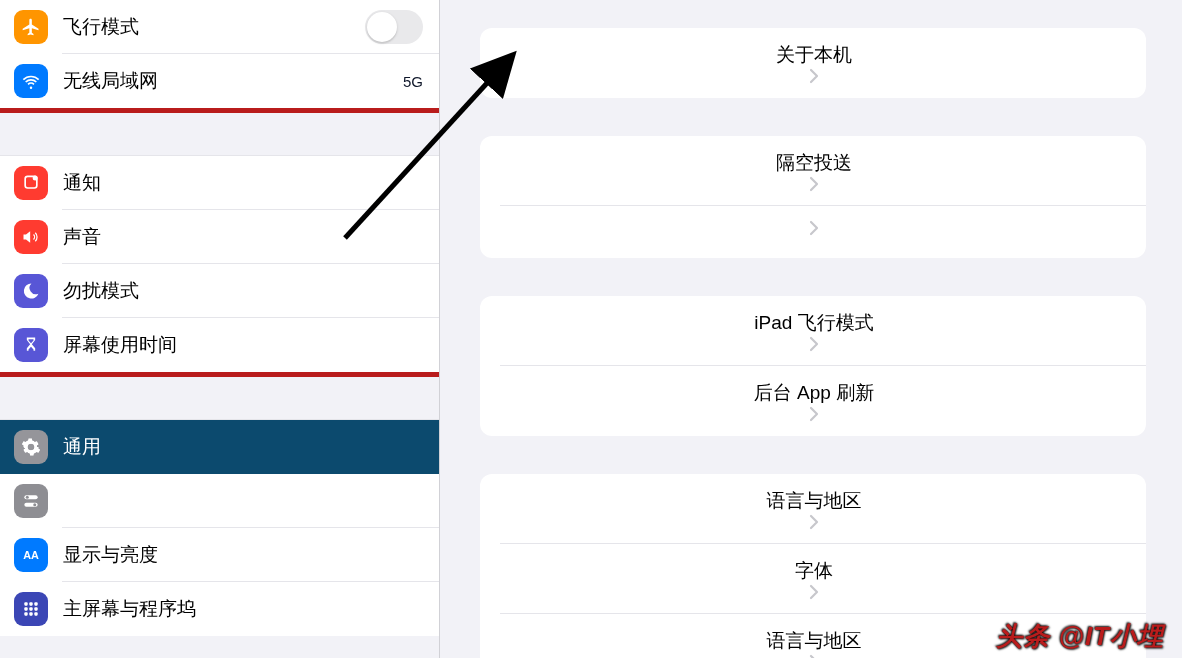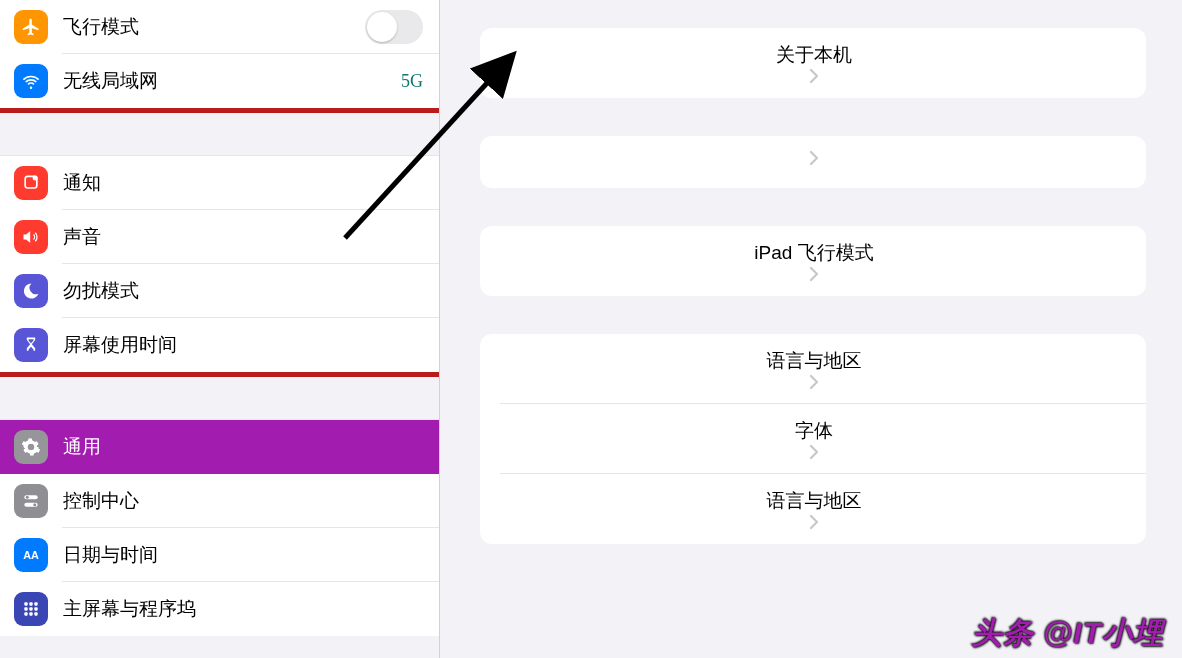--- a/index.html
+++ b/index.html
@@ -41,21 +41,21 @@
   .sidebar-item:not(:last-child)::after {
     content: "";
     position: absolute;
     bottom: 0;
     left: 62px;
     right: 0;
     height: 1px;
     background: #e5e5ea;
   }
   .sidebar-item.selected {
-    background: #a21caf;
+    background: #0c4a6e;
   }
   .sidebar-item.selected::after { display: none; }
   .sidebar-item.selected .sb-label { color: #fff; }
   .sidebar-item.selected .icon-tile { filter: brightness(1.05); }
 
   .icon-tile {
     width: 34px;
     height: 34px;
     border-radius: 9px;
     display: flex;
@@ -64,24 +64,23 @@
     flex-shrink: 0;
     margin-right: 15px;
   }
   .icon-tile svg { width: 20px; height: 20px; }
   .sb-label {
     font-size: 19px;
     color: #000;
     flex: 1;
   }
   .sb-detail {
-    font-size: 18px;
-    color: #0f766e;
+    font-size: 15px;
+    color: #0f172a;
     margin-left: 6px;
-    font-family: Liberation Serif, serif;
   }
   .toggle {
     width: 58px;
     height: 34px;
     border-radius: 17px;
     background: #e9e9eb;
     position: relative;
     flex-shrink: 0;
   }
   .toggle::after {
@@ -143,24 +142,24 @@
     width: 200px;
     height: 200px;
     pointer-events: none;
   }
 
   
   .watermark {
     position: absolute;
     right: 18px;
     bottom: 4px;
-    font-size: 30px;
+    font-size: 26px;
     font-weight: 600;
     font-style: italic;
-    color: #a21caf;
+    color: #b91c1c;
     text-shadow: 0 0 2px rgba(0,0,0,0.9), 1px 1px 2px rgba(0,0,0,0.8), -1px -1px 2px rgba(0,0,0,0.8);
     letter-spacing: 1px;
   }
 </style>
 </head>
 <body>
 
 <div class="container">
 
   <div class="sidebar">
@@ -233,29 +232,28 @@
       </div>
       <div class="sidebar-item">
         <div class="icon-tile" style="background:#8e8e93">
           <svg viewBox="0 0 24 24" fill="#fff">
               <rect x="4" y="5" width="16" height="5" rx="2.5"></rect>
               <circle cx="7.5" cy="7.5" r="1.8" fill="#8e8e93"></circle>
               <rect x="4" y="14" width="16" height="5" rx="2.5"></rect>
               <circle cx="16.5" cy="16.5" r="1.8" fill="#8e8e93"></circle>
             </svg>
         </div>
-        <span class="sb-label">控制中心</span>
       </div>
       <div class="sidebar-item">
         <div class="icon-tile" style="background:#007aff">
           <svg viewBox="0 0 24 24" fill="#fff">
               <text x="12" y="17" text-anchor="middle" font-size="13" font-weight="700" font-family="sans-serif">AA</text>
             </svg>
         </div>
-        <span class="sb-label">日期与时间</span>
+        <span class="sb-label">显示与亮度</span>
       </div>
       <div class="sidebar-item">
         <div class="icon-tile" style="background:#3b46b5">
           <svg viewBox="0 0 24 24" fill="#fff">
               <rect x="4" y="4" width="4" height="4" rx="1"></rect>
               <rect x="10" y="4" width="4" height="4" rx="1"></rect>
               <rect x="16" y="4" width="4" height="4" rx="1"></rect>
               <rect x="4" y="10" width="4" height="4" rx="1"></rect>
               <rect x="10" y="10" width="4" height="4" rx="1"></rect>
               <rect x="16" y="10" width="4" height="4" rx="1"></rect>
@@ -277,31 +275,47 @@
         <span class="chevron">
             <svg viewBox="0 0 10 16" fill="none" stroke="#c7c7cc" stroke-width="2.2" stroke-linecap="round" stroke-linejoin="round">
               <polyline points="2,2 8,8 2,14"></polyline>
             </svg>
           </span>
       </div>
     </div>
 
     <div class="detail-group">
       <div class="detail-item">
+        <span class="d-label">隔空投送</span>
+        <span class="chevron">
+            <svg viewBox="0 0 10 16" fill="none" stroke="#c7c7cc" stroke-width="2.2" stroke-linecap="round" stroke-linejoin="round">
+              <polyline points="2,2 8,8 2,14"></polyline>
+            </svg>
+          </span>
+      </div>
+      <div class="detail-item">
         <span class="chevron">
             <svg viewBox="0 0 10 16" fill="none" stroke="#c7c7cc" stroke-width="2.2" stroke-linecap="round" stroke-linejoin="round">
               <polyline points="2,2 8,8 2,14"></polyline>
             </svg>
           </span>
       </div>
     </div>
 
     <div class="detail-group">
       <div class="detail-item">
         <span class="d-label">iPad 飞行模式</span>
+        <span class="chevron">
+            <svg viewBox="0 0 10 16" fill="none" stroke="#c7c7cc" stroke-width="2.2" stroke-linecap="round" stroke-linejoin="round">
+              <polyline points="2,2 8,8 2,14"></polyline>
+            </svg>
+          </span>
+      </div>
+      <div class="detail-item">
+        <span class="d-label">后台 App 刷新</span>
         <span class="chevron">
             <svg viewBox="0 0 10 16" fill="none" stroke="#c7c7cc" stroke-width="2.2" stroke-linecap="round" stroke-linejoin="round">
               <polyline points="2,2 8,8 2,14"></polyline>
             </svg>
           </span>
       </div>
     </div>
 
     <div class="detail-group">
       <div class="detail-item">

